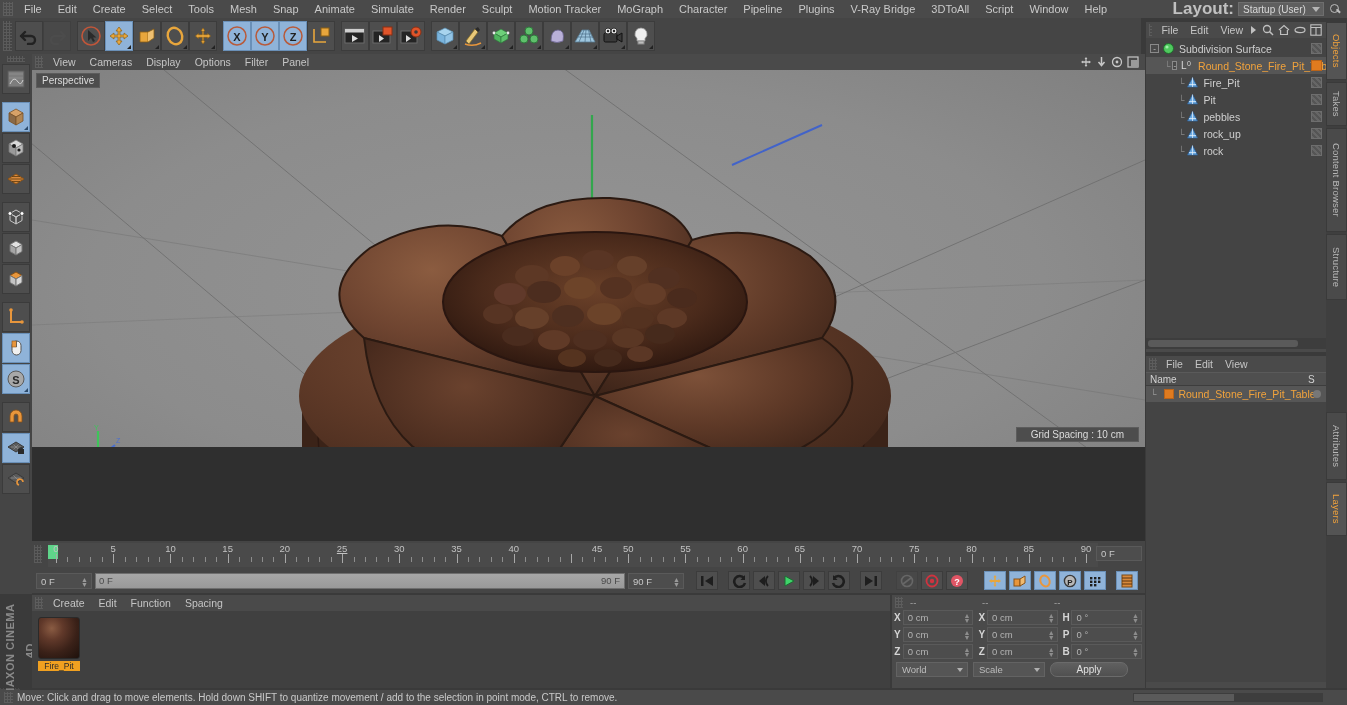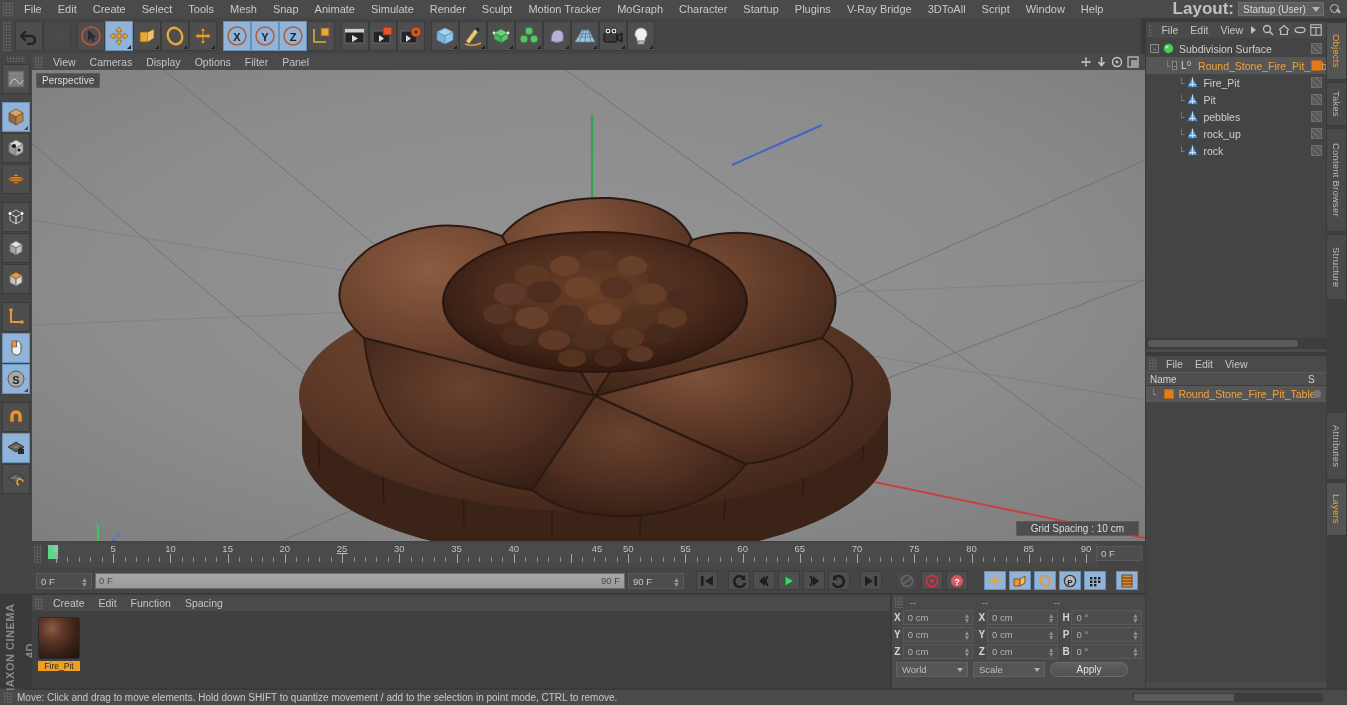--- a/index.html
+++ b/index.html
@@ -60,21 +60,21 @@
      text-align:center; line-height:20px; }
 
   
   .vpwrap{ position:absolute; left:32px; top:54px; width:1113px; height:487px; background:#2f2f2f;}
   .vphead{ height:16px; background:#4a4a4a; display:flex;align-items:center; }
   .vphead .grip{ width:8px;height:12px;margin:0 3px;
     background:repeating-linear-gradient(0deg,#6a6a6a 0 1px,transparent 1px 3px),
     repeating-linear-gradient(90deg,#6a6a6a 0 1px,transparent 1px 3px);opacity:.6;}
   .vphead .vm{ padding:0 7px; font-size:10.5px; line-height:16px; color:#c5c5c5;}
   .vphead .vicons{ margin-left:auto; display:flex;gap:4px;padding-right:6px;align-items:center;}
-  .vpcanvas{ position:relative; width:1113px; height:471px; overflow:hidden;
+  .vpcanvas{ position:relative; width:1113px; height:377px; overflow:hidden;
      background:linear-gradient(180deg,#8d8d8d 0%, #898989 45%, #7e7e7e 100%); }
   .perslabel{ position:absolute; left:4px; top:3px; background:#4d4d4d; color:#dcdcdc;
      font-size:10px; padding:1px 5px; border:1px solid #5c5c5c;}
   .gridlabel{ position:absolute; right:6px; bottom:5px; background:#4d4d4d; color:#dcdcdc;
      font-size:10px; padding:1px 14px; border:1px solid #5c5c5c;}
 
   
   .tl{ position:absolute; left:32px; top:541px; width:1113px; height:27px; background:#454545;}
   .tlruler{ position:absolute; left:16px; top:2px; width:1050px; height:24px; background:#4a4a4a;}
   .tlgrip{ position:absolute;left:2px;top:4px;width:8px;height:18px;
@@ -209,21 +209,21 @@
   <div class="mitem">Tools</div>
   <div class="mitem">Mesh</div>
   <div class="mitem">Snap</div>
   <div class="mitem">Animate</div>
   <div class="mitem">Simulate</div>
   <div class="mitem">Render</div>
   <div class="mitem">Sculpt</div>
   <div class="mitem">Motion Tracker</div>
   <div class="mitem">MoGraph</div>
   <div class="mitem">Character</div>
-  <div class="mitem">Startup</div>
+  <div class="mitem">Pipeline</div>
   <div class="mitem">Plugins</div>
   <div class="mitem">V-Ray Bridge</div>
   <div class="mitem">3DToAll</div>
   <div class="mitem">Script</div>
   <div class="mitem">Window</div>
   <div class="mitem">Help</div>
   <div class="layoutbox">
     <div class="lbl">Layout:</div>
     <div class="layoutsel">
       <span>Startup (User)</span>

